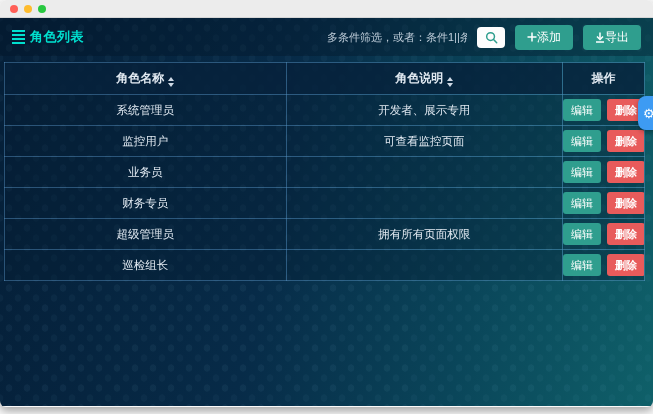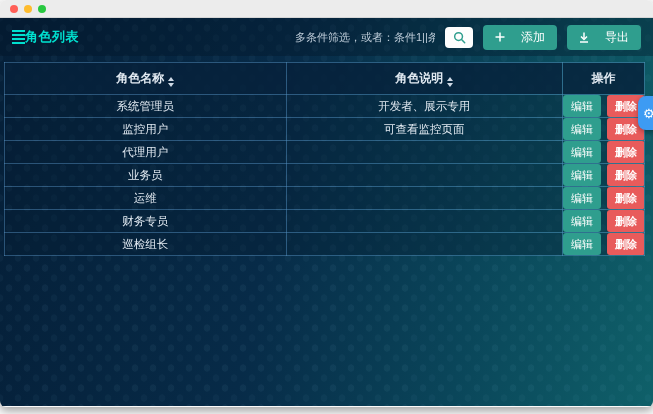--- a/index.html
+++ b/index.html
@@ -15,42 +15,42 @@
   .app { position:relative; height:388px;
          background:linear-gradient(100deg,#051f38 0%,#072b48 42%,#0a465a 72%,#0f6069 100%); }
   .app::before { content:""; position:absolute; inset:0; pointer-events:none;
          background-image:
            radial-gradient(rgba(140,205,235,0.055) 3px, transparent 3.6px),
            radial-gradient(rgba(140,205,235,0.04) 3px, transparent 3.6px);
          background-size:18px 20px; background-position:0 0,9px 10px; }
   
   .toolbar { position:relative; height:38px; display:flex; align-items:center;
              padding:0 12px; background:rgba(3,20,38,0.35); }
-  .page-title { display:flex; align-items:center; color:#00e0cf;
+  .page-title { display:flex; align-items:center; gap:5px; color:#00e0cf;
                 font-size:13px; font-weight:bold; letter-spacing:0.5px; }
   .list-ic { display:inline-flex; flex-direction:column; gap:2px; }
   .list-ic i { display:block; width:13px; height:2px; background:#00e0cf; }
   .right-group { margin-left:auto; display:flex; align-items:center; gap:10px; }
   .search-input { width:140px; background:transparent; border:none; outline:none;
                   color:#c9d6e2; font-size:11px; }
   .search-input::placeholder { color:#c9d6e2; opacity:0.95; }
   .search-btn { width:28px; height:21px; background:#fdfdfd; border:none;
                 border-radius:4px; display:flex; align-items:center;
                 justify-content:center; cursor:pointer; }
-  .tool-btn { display:inline-flex; align-items:center; gap:16px; border:none;
+  .tool-btn { display:inline-flex; align-items:center; gap:0; border:none;
               background:#2f9e8e; color:#fff; font-size:12px; padding:4px 12px;
               border-radius:4px; cursor:pointer; }
   
   .table-wrap { position:relative; margin:6px 8px 0 4px; }
   table { width:100%; border-collapse:collapse; table-layout:fixed; }
   th, td { border:1px solid rgba(95,155,205,0.42); text-align:center;
            color:#e2eaf2; overflow:hidden; white-space:nowrap; }
   th { height:32px; font-size:12px; font-weight:bold;
        background:rgba(6,33,58,0.82); }
-  td { height:23px; font-size:11.5px; background:rgba(5,28,50,0.38); }
+  td { height:31px; font-size:11.5px; background:rgba(5,28,50,0.38); }
   .sort { display:inline-flex; flex-direction:column; gap:2px; vertical-align:1px;
           margin-left:4px; }
   .sort b { width:0; height:0; border-left:3.5px solid transparent;
             border-right:3.5px solid transparent; display:block; }
   .sort .up { border-bottom:4px solid #cfdae6; }
   .sort .dn { border-top:4px solid #cfdae6; }
   .act-btn { border:none; border-radius:3px; color:#fff; font-size:11px;
              padding:3.5px 8px; cursor:pointer; }
   .act-edit { background:#2f9e8e; margin-right:6px; }
   .act-del { background:#e85b5b;font-weight:bold; }
@@ -146,52 +146,45 @@
   </tr>
 
   <tr>
     <td><span class="r-name">监控用户</span></td>
     <td><span class="r-desc">可查看监控页面</span></td>
     <td>
       <button class="act-btn act-edit">编辑</button><button class="act-btn act-del">删除</button>
     </td>
   </tr>
 
-  <tr>
-    <td><span class="r-name">代理用户</span></td>
-    <td><span class="r-desc"></span></td>
-    <td>
-      <button class="act-btn act-edit">编辑</button><button class="act-btn act-del">删除</button>
-    </td>
-  </tr>
 
   <tr>
     <td><span class="r-name">业务员</span></td>
     <td><span class="r-desc"></span></td>
     <td>
       <button class="act-btn act-edit">编辑</button><button class="act-btn act-del">删除</button>
     </td>
   </tr>
 
-  <tr>
-    <td><span class="r-name">运维</span></td>
-    <td><span class="r-desc"></span></td>
-    <td>
-      <button class="act-btn act-edit">编辑</button><button class="act-btn act-del">删除</button>
-    </td>
-  </tr>
 
   <tr>
     <td><span class="r-name">财务专员</span></td>
     <td><span class="r-desc"></span></td>
     <td>
       <button class="act-btn act-edit">编辑</button><button class="act-btn act-del">删除</button>
     </td>
   </tr>
 
+  <tr>
+    <td><span class="r-name">超级管理员</span></td>
+    <td><span class="r-desc">拥有所有页面权限</span></td>
+    <td>
+      <button class="act-btn act-edit">编辑</button><button class="act-btn act-del">删除</button>
+    </td>
+  </tr>
 
 
 
   <tr>
     <td><span class="r-name">巡检组长</span></td>
     <td><span class="r-desc"></span></td>
     <td>
       <button class="act-btn act-edit">编辑</button><button class="act-btn act-del">删除</button>
     </td>
   </tr>

